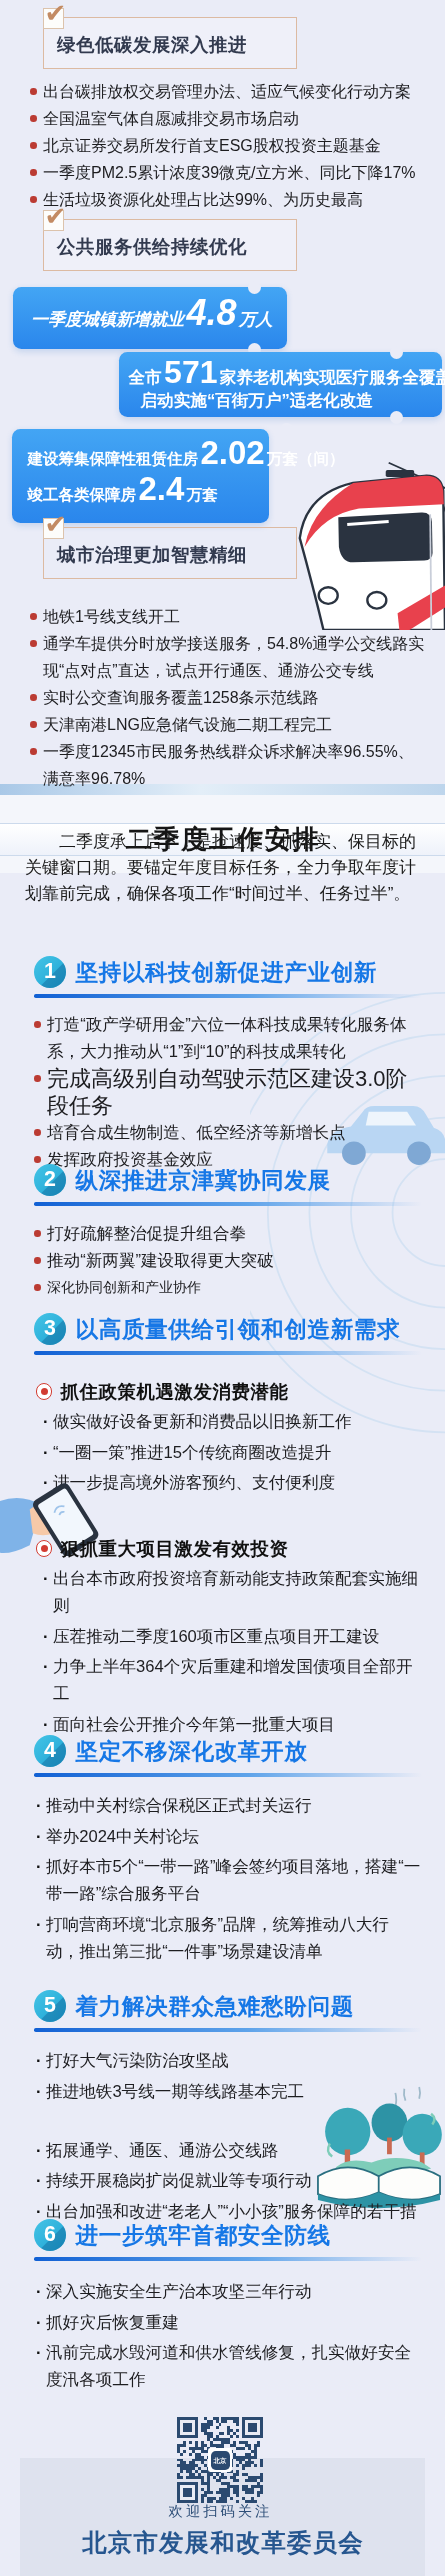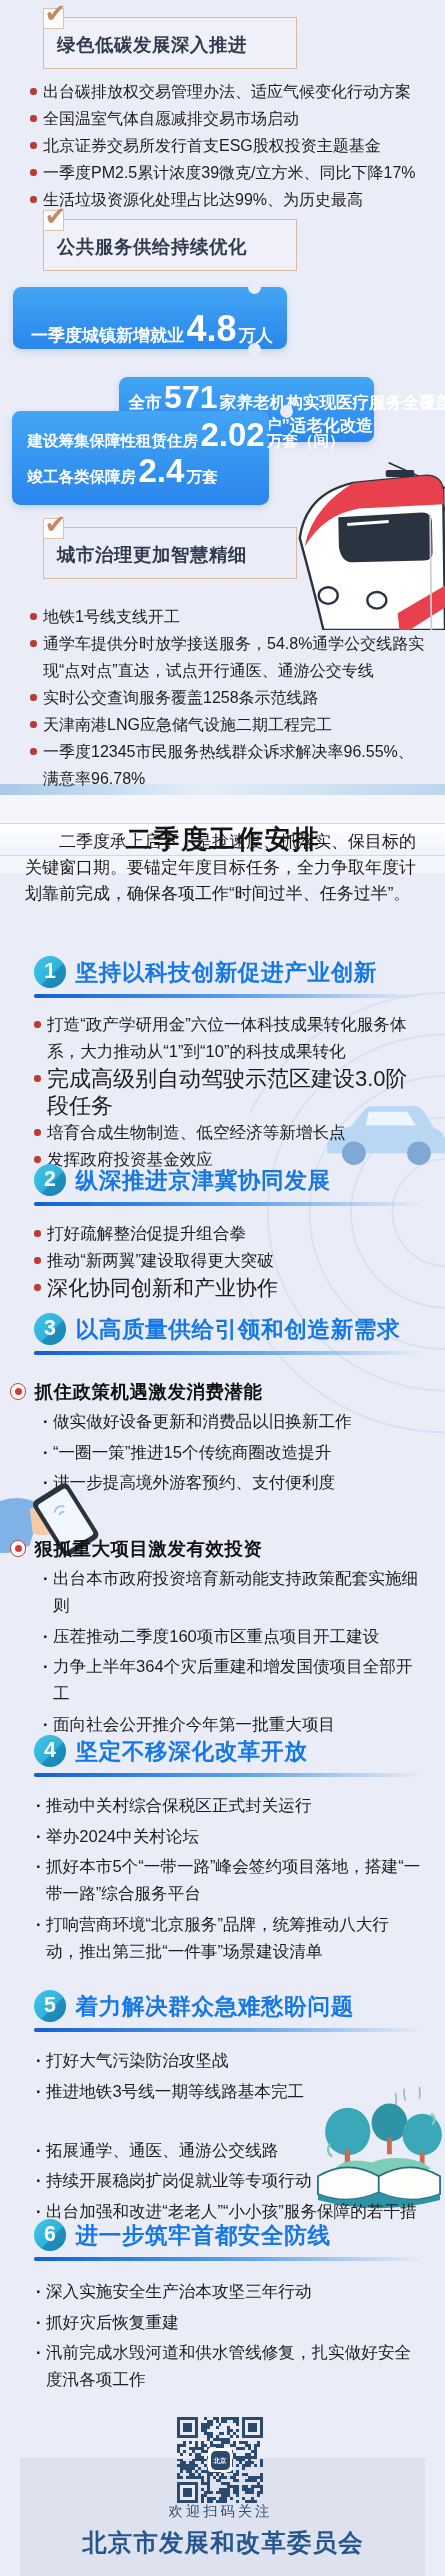--- a/index.html
+++ b/index.html
@@ -35,21 +35,21 @@
   .strip span{font-size:26px;font-weight:900;color:#151515;line-height:31px;letter-spacing:1.8px;}
   .intro{position:absolute;left:25px;width:396px;font-size:17px;line-height:26px;color:#1a1a1a;text-indent:2em;font-weight:500;}
 
   .item-hdr{position:absolute;left:34px;display:flex;align-items:center;}
   .num-circle{position:relative;width:32px;height:32px;border-radius:50%;background:linear-gradient(135deg,#45c4e6,#1da3d3);overflow:hidden;flex:0 0 32px;}
   .num-circle::after{content:"";position:absolute;left:14.3px;top:12px;width:36px;height:36px;background:rgba(12,88,140,.38);transform:rotate(45deg);}
   .num-circle b{position:absolute;left:0;top:0;width:32px;height:32px;text-align:center;line-height:31px;font-size:21.4px;color:#fff;z-index:1;font-weight:800;}
   .item-title{margin-left:9.5px;font-size:22.6px;font-weight:800;color:#1677e6;letter-spacing:0.6px;white-space:nowrap;}
   .ul-grad{position:absolute;left:34px;width:388px;height:3.6px;background:linear-gradient(90deg,#1160d4,#5ea3ea 55%,rgba(200,221,244,0));border-radius:1.8px;}
 
-  .subhead{position:absolute;left:10px;display:flex;align-items:center;}
+  .subhead{position:absolute;left:36px;display:flex;align-items:center;}
   .bullseye{width:14.3px;height:14.3px;border-radius:50%;border:1.8px solid #d23c32;flex:0 0 14.3px;position:relative;background:#fff;}
   .bullseye::after{content:"";position:absolute;left:3.6px;top:3.6px;width:7.1px;height:7.1px;border-radius:50%;background:#d23c32;}
   .subhead span{margin-left:8.3px;font-size:18.4px;font-weight:800;color:#111;letter-spacing:0.6px;white-space:nowrap;}
 
   
   .arcs circle{fill:none;stroke:#d4e2f3;stroke-width:3;}
 
   
   .footband{position:absolute;left:20px;width:405px;background:#dee2ee;}
   .qrwrap{position:absolute;text-align:center;}
@@ -78,43 +78,43 @@
   </div>
 
   <div class="hdr-box" style="top:219px;">
     <div class="hdr-check">
         <span>✔</span>
       </div>
     <div class="hdr-title">公共服务供给持续优化</div>
   </div>
 
   <div class="banner" style="left:13px;top:287px;width:274px;height:62px;">
-    <div class="row" style="padding:24px 0 0 18px;">
+    <div class="row" style="padding:8px 0 0 18px;font-style:italic;">
       <span class="bn-t">一季度城镇新增就业</span>
         <span class="bn-big">4.8</span>
         <span class="bn-t">万人</span>
     </div>
     <div class="notch" style="left:235px;top:-6.5px;"></div>
     <div class="notch" style="left:235px;bottom:-6.5px;"></div>
   </div>
 
-  <div class="banner" style="left:119px;top:377px;width:255px;height:65px;">
+  <div class="banner" style="left:119px;top:352px;width:323px;height:65px;">
     <div class="row" style="padding:3.6px 0 0 9.5px;">
       <span class="bn-t" style="font-size:16.6px;">全市</span>
         <span class="bn-big" style="font-size:32px;">571</span>
         <span class="bn-t" style="font-size:16.6px;">家养老机构实现医疗服务全覆盖</span>
     </div>
     <div class="row" style="padding:1.2px 0 0 9.5px;margin-left:12px;">
       <span class="bn-t" style="font-size:16.6px;">启动实施“百街万户”适老化改造</span>
     </div>
     <div class="notch" style="left:271px;top:-6.5px;"></div>
     <div class="notch" style="left:271px;bottom:-6.5px;"></div>
   </div>
 
-  <div class="banner" style="left:12px;top:411px;width:257px;height:94px;z-index:1;">
+  <div class="banner" style="left:12px;top:429px;width:257px;height:94px;z-index:1;">
     <div class="row" style="padding:7.1px 0 0 15.5px;">
       <span class="bn-t" style="font-size:15.5px;">建设筹集保障性租赁住房</span>
         <span class="bn-big" style="font-size:33px;">2.02</span>
         <span class="bn-t" style="font-size:15.5px;">万套（间）</span>
     </div>
     <div class="row" style="padding:2.4px 0 0 15.5px;">
       <span class="bn-t" style="font-size:15.5px;">竣工各类保障房</span>
         <span class="bn-big" style="font-size:33px;">2.4</span>
         <span class="bn-t" style="font-size:15.5px;">万套</span>
     </div>
@@ -188,21 +188,21 @@
   <div class="item-hdr" style="top:1164px;">
     <div class="num-circle">
         <b>2</b>
       </div>
     <span class="item-title">纵深推进京津冀协同发展</span>
   </div>
   <div class="ul-grad" style="top:1202px;"></div>
   <div class="blist" style="left:34px;top:1220px;width:389px;">
     <div class="blt" style="font-size:16.6px;">打好疏解整治促提升组合拳</div>
     <div class="blt" style="font-size:16.6px;">推动“新两翼”建设取得更大突破</div>
-    <div class="blt" style="font-size:21px;">深化协同创新和产业协作</div>
+    <div class="blt" style="font-size:14px;">深化协同创新和产业协作</div>
   </div>
 
   <div class="item-hdr" style="top:1313px;">
     <div class="num-circle">
         <b>3</b>
       </div>
     <span class="item-title">以高质量供给引领和创造新需求</span>
   </div>
   <div class="ul-grad" style="top:1351px;"></div>
 

